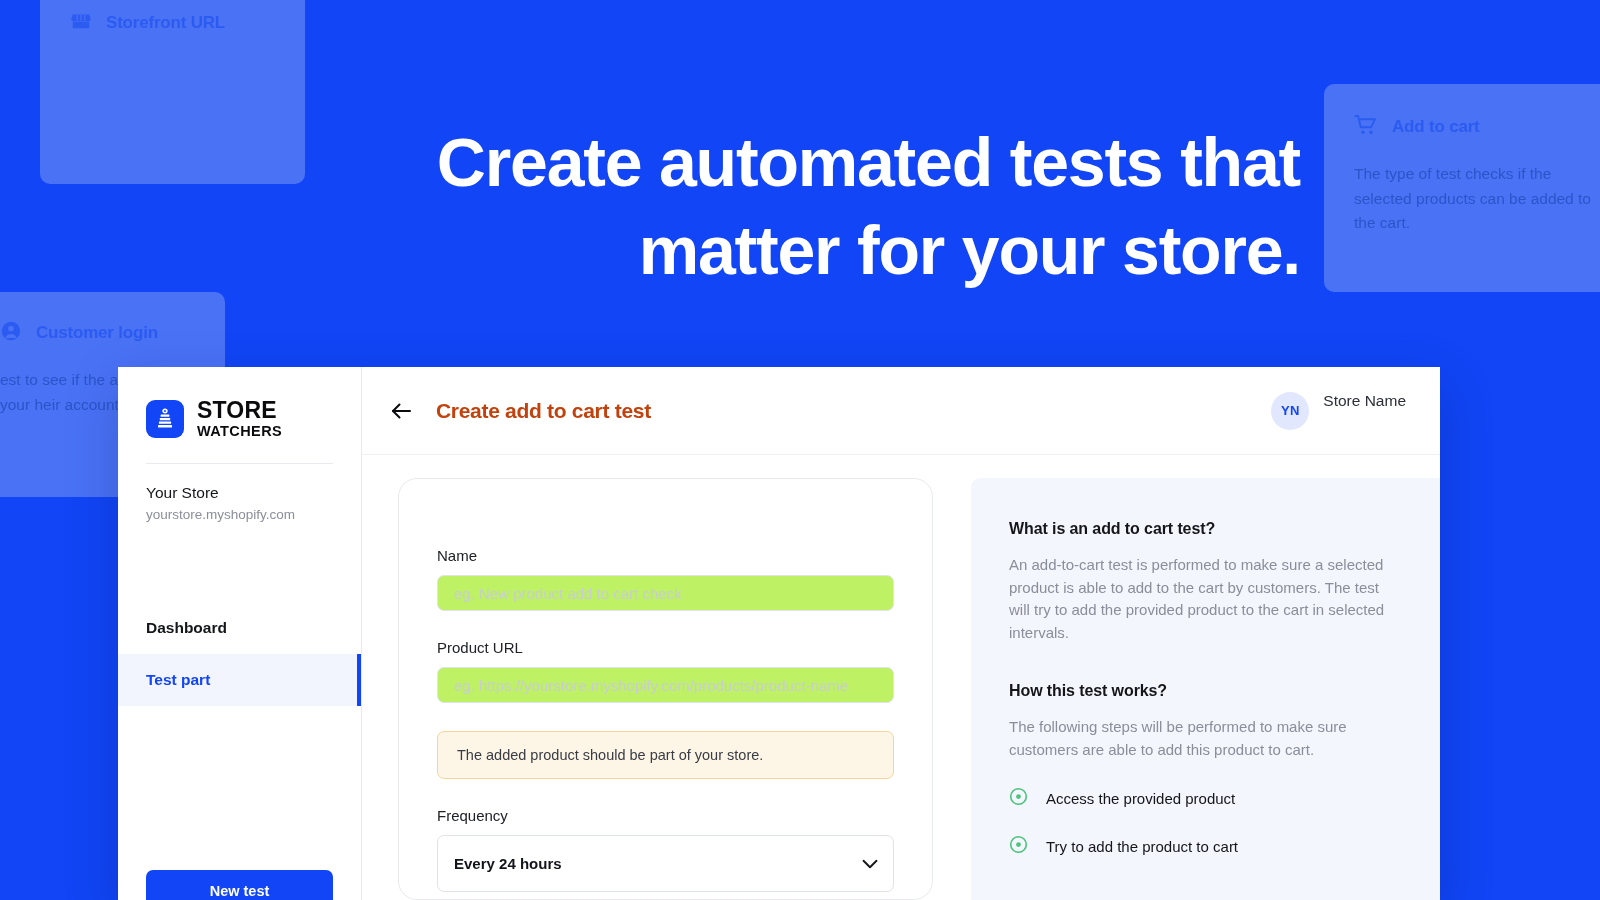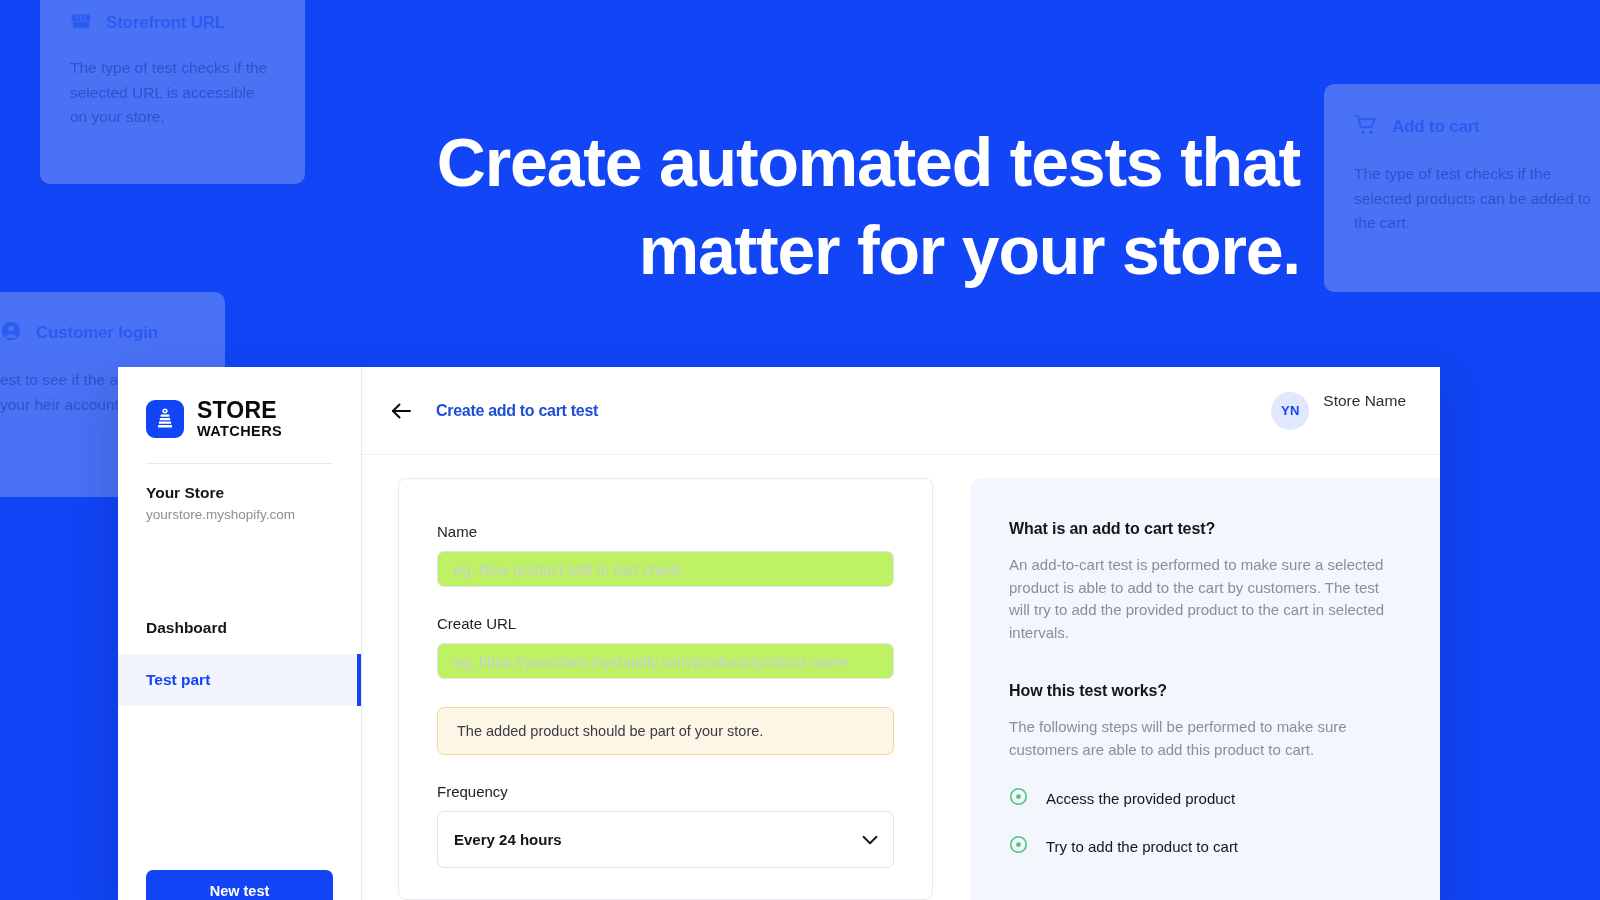--- a/index.html
+++ b/index.html
@@ -89,21 +89,21 @@
   .brand-line1 {
     font-size: 23px; font-weight: 800; color: #0b0b0e;
     letter-spacing: 0.2px; display: block;
   }
   .brand-line2 {
     font-size: 14.5px; font-weight: 800; color: #0b0b0e;
     letter-spacing: 0.4px; display: block; margin-top: 2px;
   }
   .side-divider { height: 1px; background: #e8eaef; margin: 24px 28px 0 28px; }
   .store-block { padding: 20px 28px 0 28px; }
-  .store-name { font-size: 15.5px; font-weight: 700; color: #15161a; }
+  .store-name { font-size: 15.5px; font-weight: 400; color: #15161a; }
   .store-url { font-size: 13.5px; color: #8b8f9a; margin-top: 5px; }
 
   .nav { margin-top: 80px; }
   .nav-item {
     height: 52px;
     display: flex; align-items: center;
     padding-left: 28px;
     font-size: 15.5px; font-weight: 700;
     color: #15161a;
     position: relative;
@@ -132,42 +132,42 @@
     display: flex; align-items: center;
     padding: 0 34px 0 22px;
     border-bottom: 1px solid #eef0f4;
   }
   .back-btn {
     width: 34px; height: 34px;
     display: flex; align-items: center; justify-content: center;
     cursor: pointer; flex: 0 0 34px;
   }
   .page-title {
-    font-size: 16px; font-weight: 700; color: #1d4ed8;
+    font-size: 21px; font-weight: 700; color: #c2410c;
     margin-left: 18px; letter-spacing: -0.3px;
   }
   .topbar-spacer { flex: 1 1 auto; }
   .user { display: flex; align-items: flex-start; gap: 14px; cursor: pointer; }
   .avatar {
     width: 38px; height: 38px; border-radius: 50%;
     background: #e1e8fd; color: #1145f5;
     font-size: 13px; font-weight: 700;
     display: flex; align-items: center; justify-content: center;
     letter-spacing: 0.3px;
   }
   .user-name { font-size: 15.5px; color: #2c2f38; }
 
   .content { flex: 1 1 auto; display: flex; gap: 38px; padding: 23px 0 0 36px; min-height: 0; }
 
   
   .form-card {
     width: 535px; flex: 0 0 535px;
     border: 1px solid #e8eaef;
-    border-radius: 8px;
-    padding: 44px 38px 0 38px;
+    border-radius: 19px;
+    padding: 68px 38px 0 38px;
     background: #fff;
   }
   .field { margin-bottom: 28px; }
   .field-label {
     font-size: 15px; color: #202228; margin-bottom: 11px; display: block;
   }
   .text-input {
     width: 100%; height: 36px;
     border: 1px solid #e0e3ea; border-radius: 7px;
     padding: 0 16px;
@@ -230,21 +230,20 @@
       <svg width="22" height="22" viewBox="0 0 24 24" fill="#2b5bf0">
         <path d="M3 5h18l1.4 4.2a2.6 2.6 0 0 1-2.5 3.4H4.1a2.6 2.6 0 0 1-2.5-3.4L3 5z"></path>
         <rect x="3" y="13" width="18" height="7" rx="1"></rect>
         <rect x="7.3" y="5.6" width="1.3" height="6" fill="#4a72f5"></rect>
         <rect x="11.35" y="5.6" width="1.3" height="6" fill="#4a72f5"></rect>
         <rect x="15.4" y="5.6" width="1.3" height="6" fill="#4a72f5"></rect>
       </svg>
     </span>
     <span class="feat-title">Storefront URL</span>
   </div>
-  <div class="feat-body">The type of test checks if the selected URL is accessible on your store.</div>
 </div>
 
 <div class="feat-card" id="card-addtocart">
   <div class="feat-head">
     <span class="feat-icon">
       <svg width="24" height="22" viewBox="0 0 24 22" fill="none" stroke="#2b5bf0" stroke-width="1.9" stroke-linecap="round" stroke-linejoin="round">
         <path d="M1.5 2h2.6l2.6 11.2h10.4L21 5.2H5.4"></path>
         <circle cx="9" cy="18.2" r="1.7" fill="#2b5bf0" stroke="none"></circle>
         <circle cx="17" cy="18.2" r="1.7" fill="#2b5bf0" stroke="none"></circle>
       </svg>
@@ -329,21 +328,21 @@
     <div class="content">
 
       <div class="form-card">
 
         <div class="field">
           <label class="field-label">Name</label>
           <input class="text-input" type="text" placeholder="eg. New product add to cart check" style="">
         </div>
 
         <div class="field">
-          <label class="field-label">Create URL</label>
+          <label class="field-label">Product URL</label>
           <input class="text-input" type="text" placeholder="eg. https://yourstore.myshopify.com/products/product-name" style="">
         </div>
 
         <div class="notice">The added product should be part of your store.</div>
 
         <div class="field">
           <label class="field-label">Frequency</label>
           <div class="select-wrap">
             <div class="select-box">
               <span>Every 24 hours</span>

